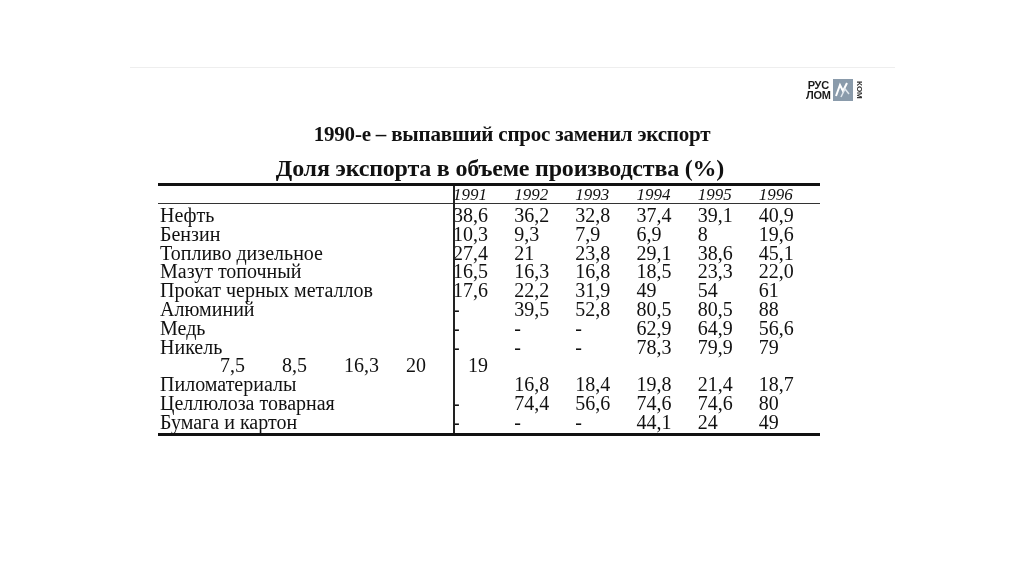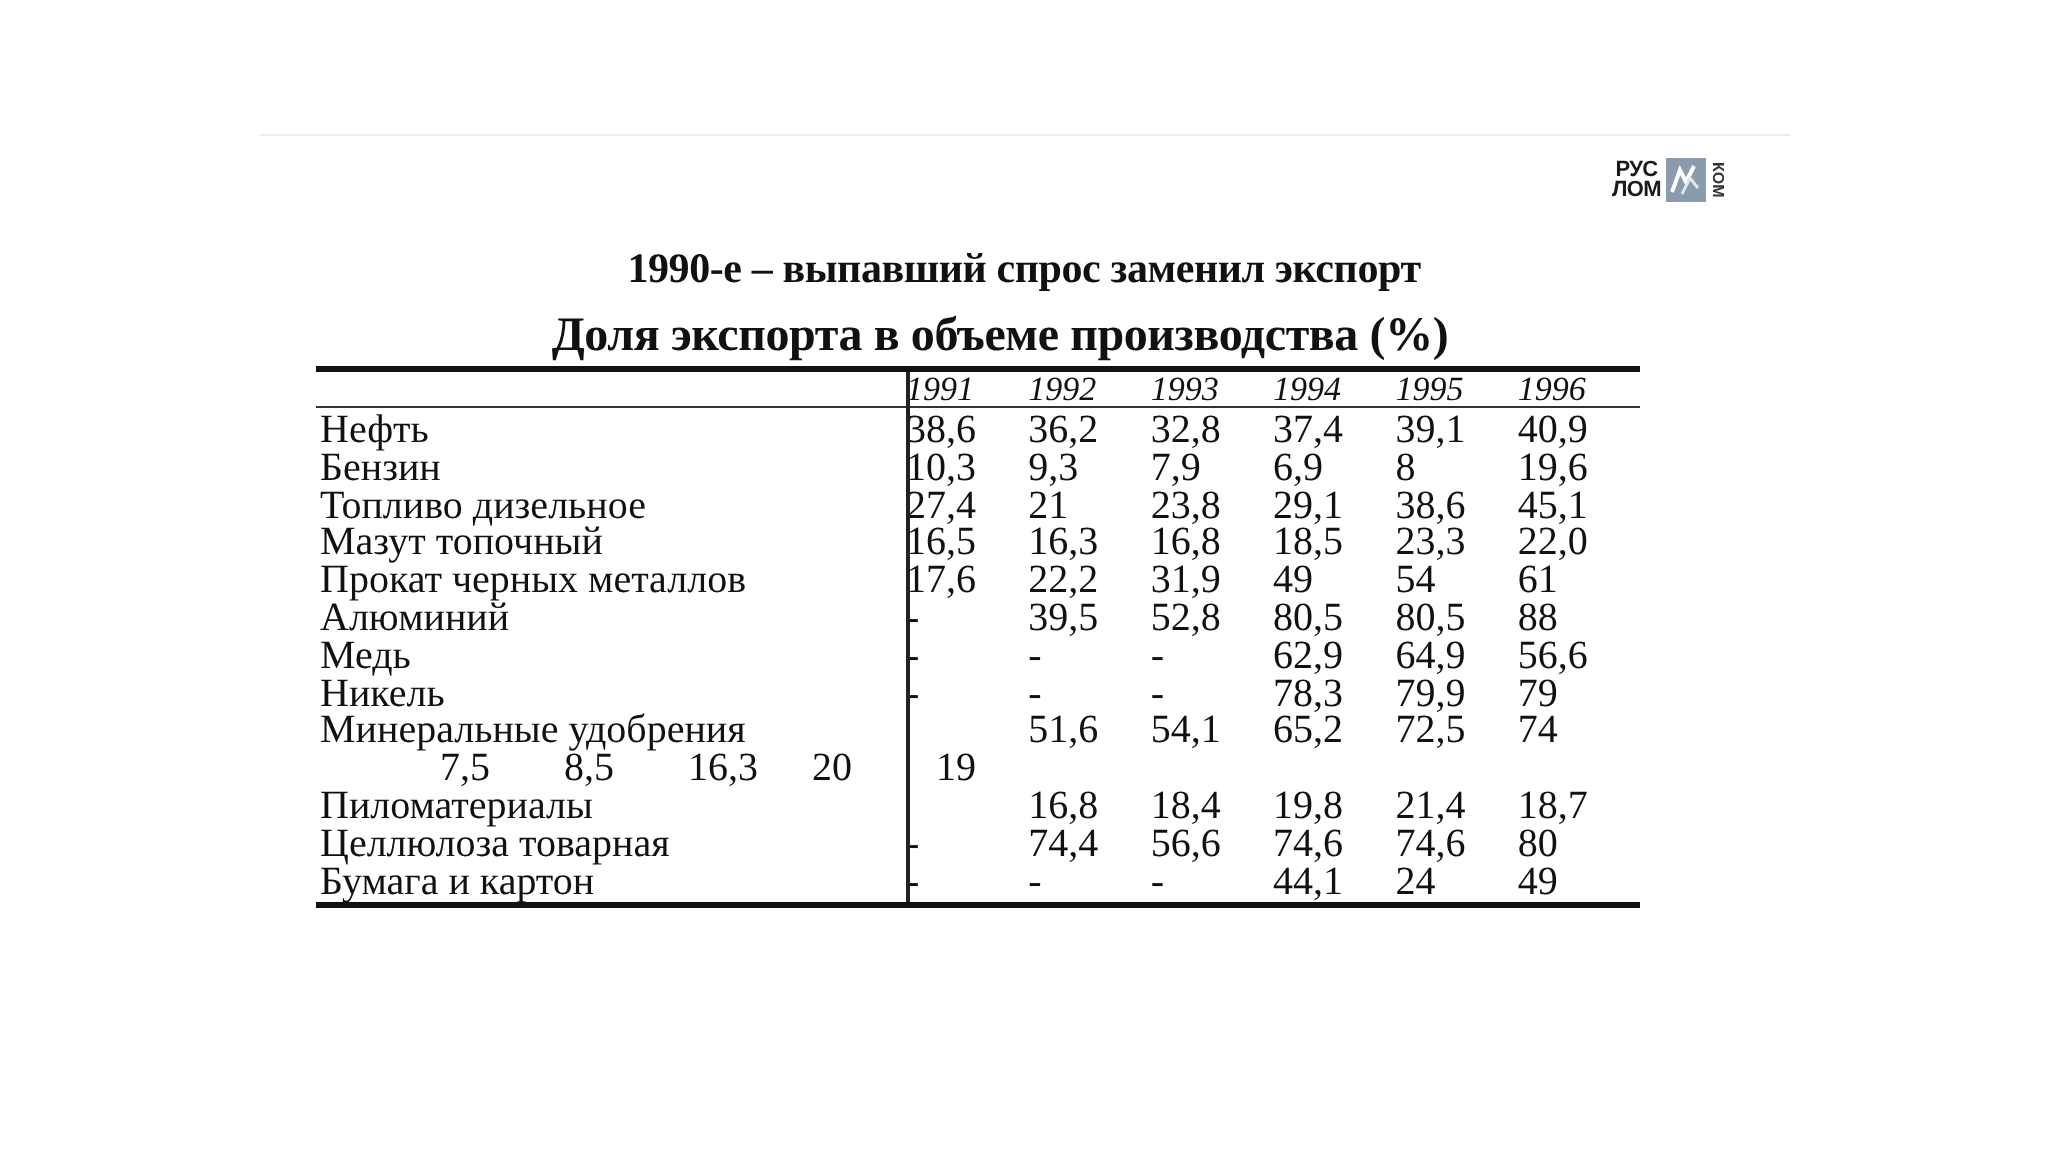--- a/index.html
+++ b/index.html
@@ -234,29 +234,20 @@
       <div class="row">
         <div class="cell-label">Никель</div>
         <div class="cell">-</div>
         <div class="cell">-</div>
         <div class="cell">-</div>
         <div class="cell">78,3</div>
         <div class="cell">79,9</div>
         <div class="cell">79</div>
       </div>
       <div class="row">
-        <div class="cell-label">Минеральные удобрения</div>
-        <div class="cell"></div>
-        <div class="cell">51,6</div>
-        <div class="cell">54,1</div>
-        <div class="cell">65,2</div>
-        <div class="cell">72,5</div>
-        <div class="cell">74</div>
-      </div>
-      <div class="row">
         <div class="cell"></div>
         <div class="cell">7,5</div>
         <div class="cell">8,5</div>
         <div class="cell">16,3</div>
         <div class="cell">20</div>
         <div class="cell">19</div>
       </div>
       <div class="row">
         <div class="cell-label">Пиломатериалы</div>
         <div class="cell"></div>

